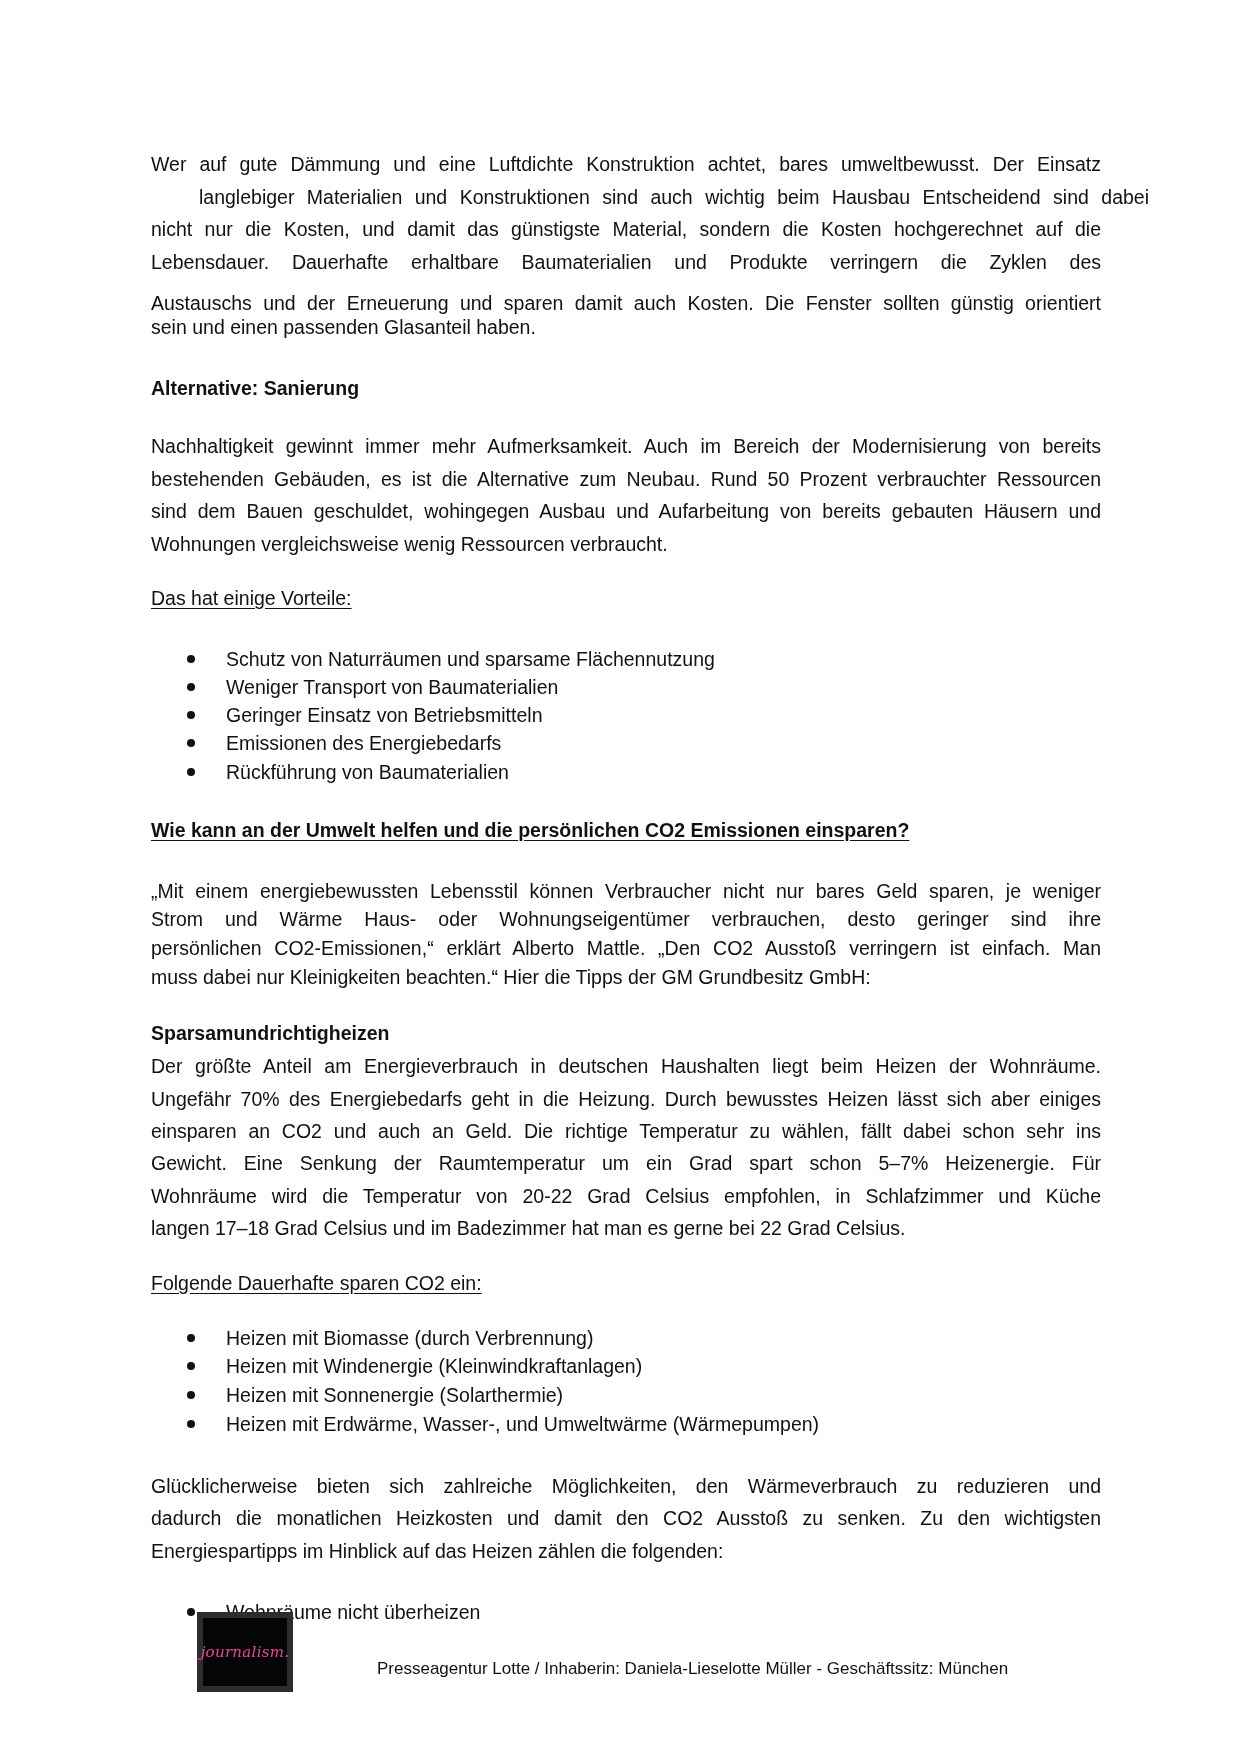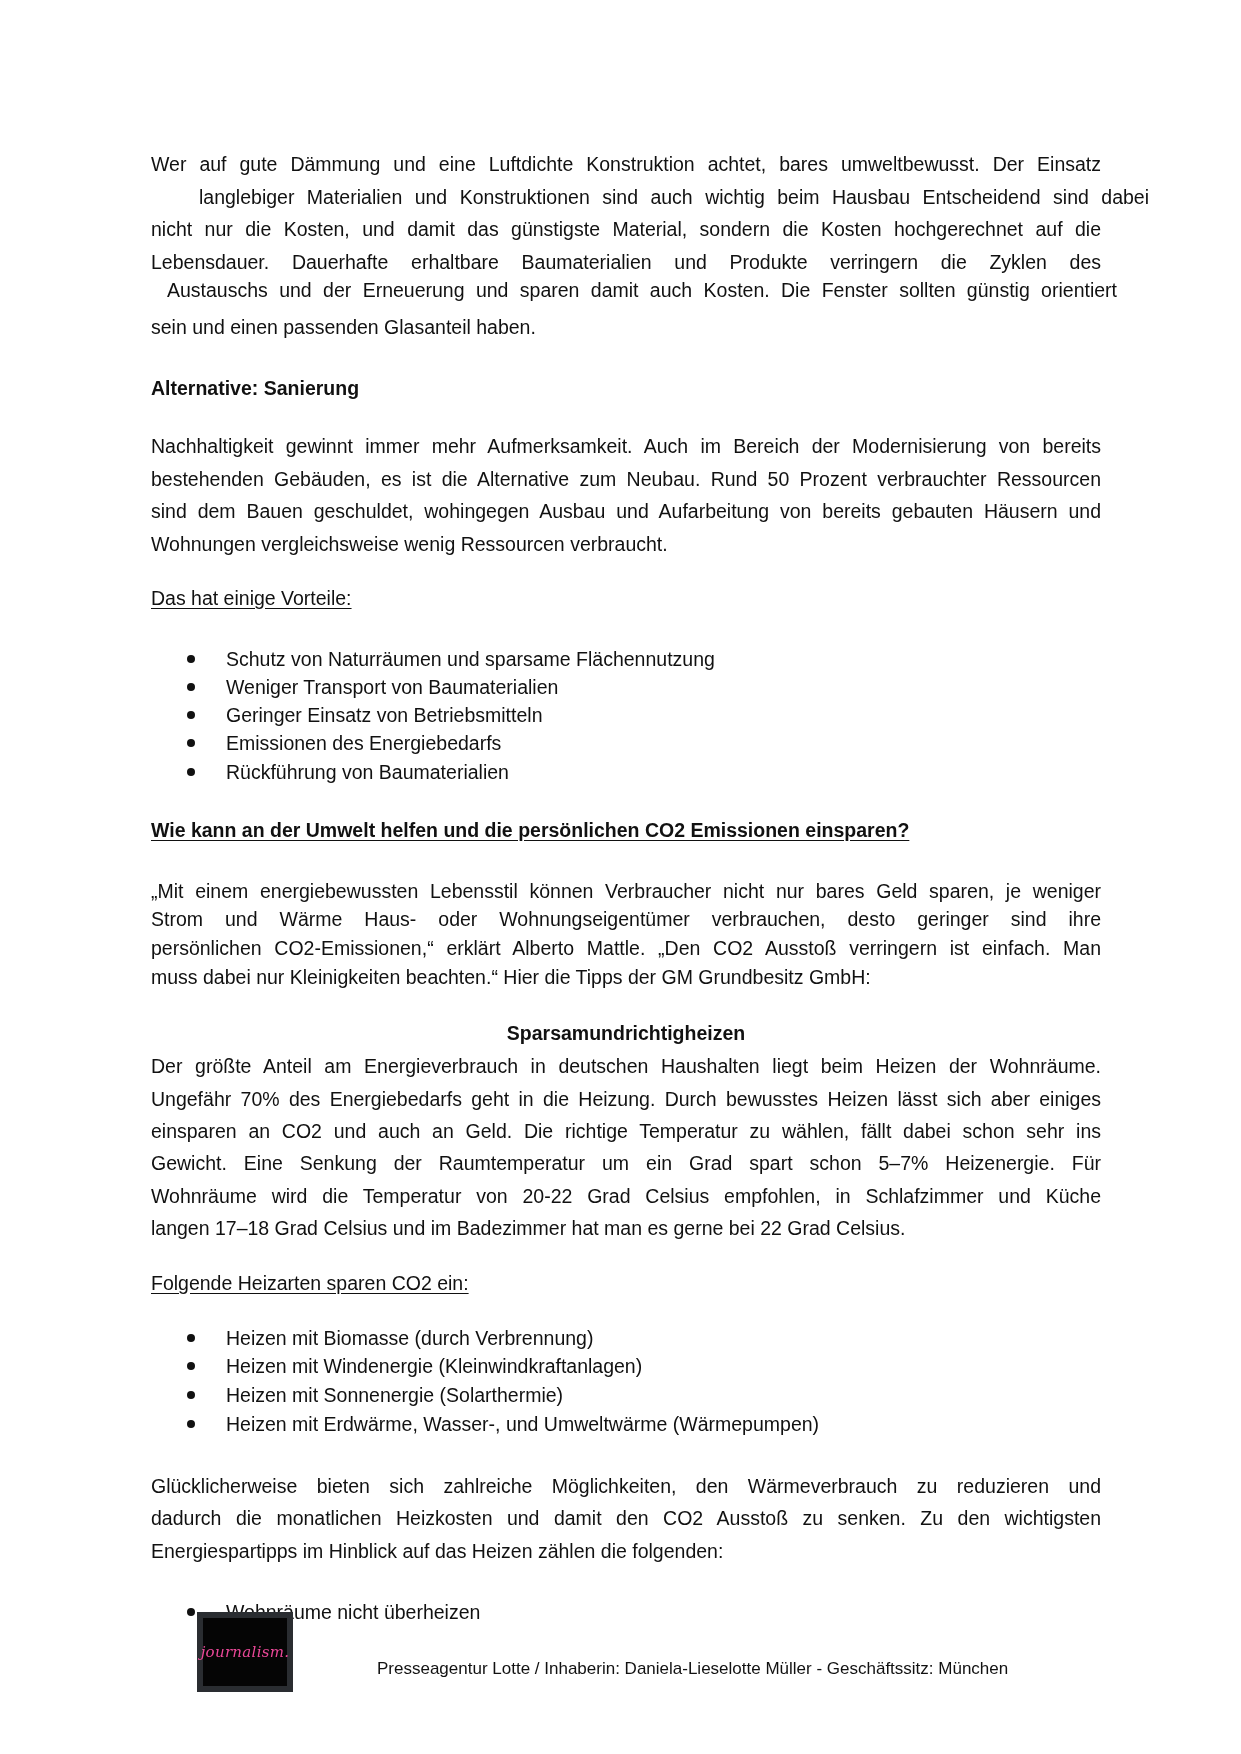--- a/index.html
+++ b/index.html
@@ -22,21 +22,21 @@
 </head>
 <body>
 
 <div class="page">
 
   <div>
     <div class="line just" style="top: 151px; white-space: normal; height: 26px; overflow: hidden;">Wer auf gute Dämmung und eine Luftdichte Konstruktion achtet, bares umweltbewusst. Der Einsatz</div>
     <div class="line just" style="top: 184px; white-space: normal; height: 26px; overflow: hidden; margin-left: 48px;">langlebiger Materialien und Konstruktionen sind auch wichtig beim Hausbau Entscheidend sind dabei</div>
     <div class="line just" style="top: 216px; white-space: normal; height: 26px; overflow: hidden;">nicht nur die Kosten, und damit das günstigste Material, sondern die Kosten hochgerechnet auf die</div>
     <div class="line just" style="top: 249px; white-space: normal; height: 26px; overflow: hidden;">Lebensdauer. Dauerhafte erhaltbare Baumaterialien und Produkte verringern die Zyklen des</div>
-    <div class="line just" style="top: 277px; white-space: normal; height: 26px; overflow: hidden; margin-left: 16px;">Austauschs und der Erneuerung und sparen damit auch Kosten. Die Fenster sollten günstig orientiert</div>
+    <div class="line just" style="top: 290px; white-space: normal; height: 26px; overflow: hidden;">Austauschs und der Erneuerung und sparen damit auch Kosten. Die Fenster sollten günstig orientiert</div>
     <div class="line" style="top:314px">sein und einen passenden Glasanteil haben.</div>
   </div>
 
   <div class="line bold" style="top:375px">Alternative: Sanierung</div>
 
   <div>
     <div class="line just" style="top: 433px; white-space: normal; height: 26px; overflow: hidden;">Nachhaltigkeit gewinnt immer mehr Aufmerksamkeit. Auch im Bereich der Modernisierung von bereits</div>
     <div class="line just" style="top: 466px; white-space: normal; height: 26px; overflow: hidden;">bestehenden Gebäuden, es ist die Alternative zum Neubau. Rund 50 Prozent verbrauchter Ressourcen</div>
     <div class="line just" style="top: 498px; white-space: normal; height: 26px; overflow: hidden;">sind dem Bauen geschuldet, wohingegen Ausbau und Aufarbeitung von bereits gebauten Häusern und</div>
     <div class="line" style="top:531px">Wohnungen vergleichsweise wenig Ressourcen verbraucht.</div>
@@ -69,37 +69,37 @@
 
   <div class="line bold ul" style="top:817px">Wie kann an der Umwelt helfen und die persönlichen CO2 Emissionen einsparen?</div>
 
   <div>
     <div class="line just" style="top: 878px; white-space: normal; height: 26px; overflow: hidden;">„Mit einem energiebewussten Lebensstil können Verbraucher nicht nur bares Geld sparen, je weniger</div>
     <div class="line just" style="top: 906px; white-space: normal; height: 26px; overflow: hidden;">Strom und Wärme Haus- oder Wohnungseigentümer verbrauchen, desto geringer sind ihre</div>
     <div class="line just" style="top: 935px; white-space: normal; height: 26px; overflow: hidden;">persönlichen CO2-Emissionen,“ erklärt Alberto Mattle. „Den CO2 Ausstoß verringern ist einfach. Man</div>
     <div class="line" style="top:964px">muss dabei nur Kleinigkeiten beachten.“ Hier die Tipps der GM Grundbesitz GmbH:</div>
   </div>
 
-  <div class="line bold" style="top:1020px; display:flex; justify-content:center;">
+  <div class="line bold" style="top:1020px; display:flex; justify-content:flex-start;">
     <span>Sparsam</span>
     <span>und</span>
     <span>richtig</span>
     <span>heizen</span>
   </div>
 
   <div>
     <div class="line just" style="top: 1053px; white-space: normal; height: 26px; overflow: hidden;">Der größte Anteil am Energieverbrauch in deutschen Haushalten liegt beim Heizen der Wohnräume.</div>
     <div class="line just" style="top: 1086px; white-space: normal; height: 26px; overflow: hidden;">Ungefähr 70% des Energiebedarfs geht in die Heizung. Durch bewusstes Heizen lässt sich aber einiges</div>
     <div class="line just" style="top: 1118px; white-space: normal; height: 26px; overflow: hidden;">einsparen an CO2 und auch an Geld. Die richtige Temperatur zu wählen, fällt dabei schon sehr ins</div>
     <div class="line just" style="top: 1150px; white-space: normal; height: 26px; overflow: hidden;">Gewicht. Eine Senkung der Raumtemperatur um ein Grad spart schon 5–7% Heizenergie. Für</div>
     <div class="line just" style="top: 1183px; white-space: normal; height: 26px; overflow: hidden;">Wohnräume wird die Temperatur von 20-22 Grad Celsius empfohlen, in Schlafzimmer und Küche</div>
     <div class="line" style="top:1215px">langen 17–18 Grad Celsius und im Badezimmer hat man es gerne bei 22 Grad Celsius.</div>
   </div>
 
-  <div class="line ul" style="top:1270px">Folgende Heizarten sparen CO2 ein:</div>
+  <div class="line ul" style="top:1270px">Folgende Dauerhafte sparen CO2 ein:</div>
 
   <div>
     <div class="bullet-row" style="top:1325px">
       <span class="bullet-dot"></span>
       <span class="bullet-text">Heizen mit Biomasse (durch Verbrennung)</span>
     </div>
     <div class="bullet-row" style="top:1353px">
       <span class="bullet-dot"></span>
       <span class="bullet-text">Heizen mit Windenergie (Kleinwindkraftanlagen)</span>
     </div>

